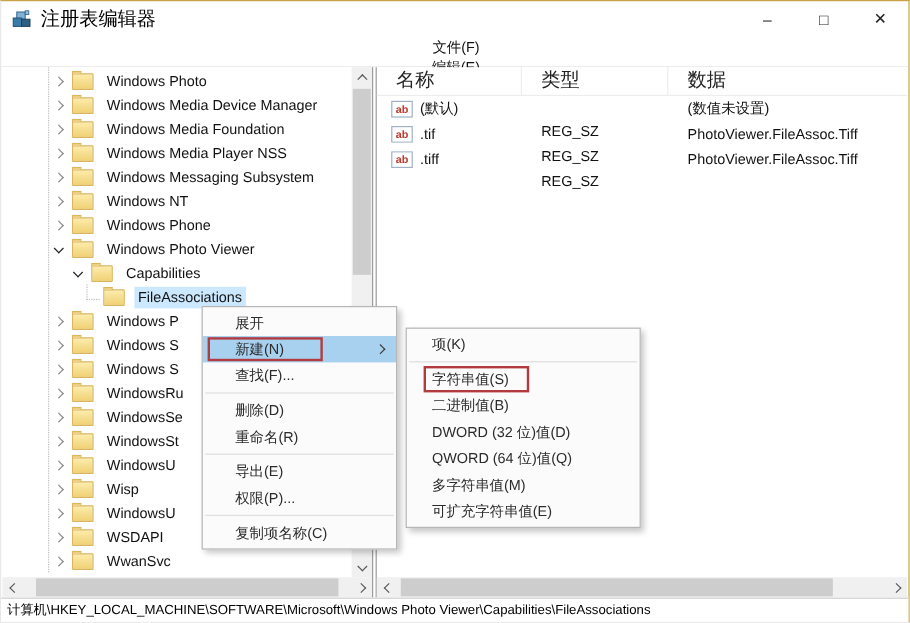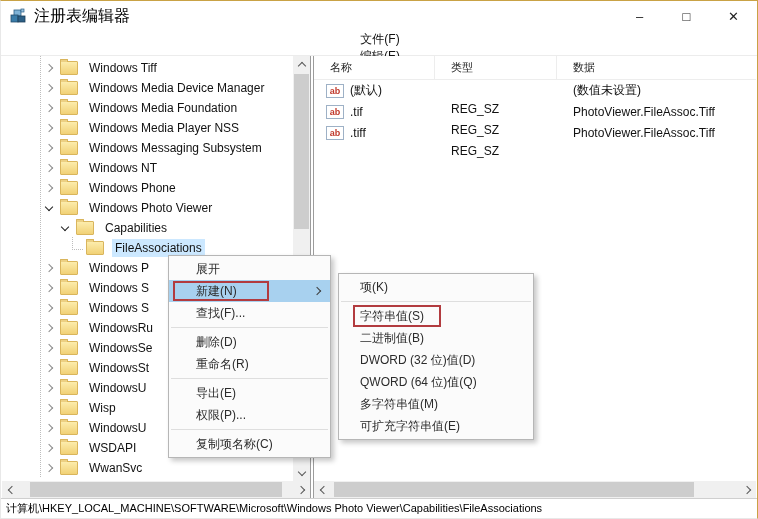--- a/index.html
+++ b/index.html
@@ -61,21 +61,21 @@
   .arr.right{transform:rotate(-45deg);margin-right:3px;}
   .hsb{position:absolute;left:0;right:0;bottom:0;height:17px;background:#f0f0f0;
     display:flex;align-items:center;}
   .hsb .h-btn{width:16px;height:100%;display:flex;align-items:center;justify-content:center;flex:none;}
   .hsb .thumb{height:15px;background:#cdcdcd;flex:none;}
   .tree-pane .hsb .thumb{width:252px;margin-left:12px;}
   .list-pane .hsb .thumb{width:360px;margin-left:4px;}
   .hsb .spacer{flex:1;}
 
   
-  .lheader{display:flex;height:23px;align-items:center;font-size:11px;color:#222;
+  .lheader{display:flex;height:23px;align-items:center;font-size:16px;color:#222;
     border-bottom:1px solid #ededed;}
   .lh{padding-left:16px;box-sizing:border-box;border-right:1px solid #ededed;height:100%;
     display:flex;align-items:center;}
   .lh.c1{width:121px;} .lh.c2{width:122px;text-align:right;} .lh.c3{flex:1;border-right:none;}
   .lrow{display:flex;height:21px;align-items:center;font-size:12px;color:#111;}
   .lc{padding-left:16px;box-sizing:border-box;display:flex;align-items:center;gap:6px;overflow:hidden;white-space:nowrap;}
   .lc.c1{width:121px;padding-left:12px;} .lc.c2{width:122px;margin-top:36px;} .lc.c3{flex:1;}
   .ab-icon{width:16px;height:12px;border:1px solid #9eb1c6;background:#fff;color:#c0392b;
     font-size:9px;font-weight:bold;display:flex;align-items:center;justify-content:center;flex:none;}
 
@@ -131,21 +131,21 @@
 
   <div class="main">
 
     <div class="tree-pane">
       <div class="tree">
         <div class="guide"></div>
 
         <div class="trow lv0 collapsed">
           <span class="chev"></span>
           <span class="folder"></span>
-          <span class="tlabel">Windows Tiff</span>
+          <span class="tlabel">Windows Photo</span>
         </div>
         <div class="trow lv0 collapsed">
           <span class="chev"></span>
           <span class="folder"></span>
           <span class="tlabel">Windows Media Device Manager</span>
         </div>
         <div class="trow lv0 collapsed">
           <span class="chev"></span>
           <span class="folder"></span>
           <span class="tlabel">Windows Media Foundation</span>

